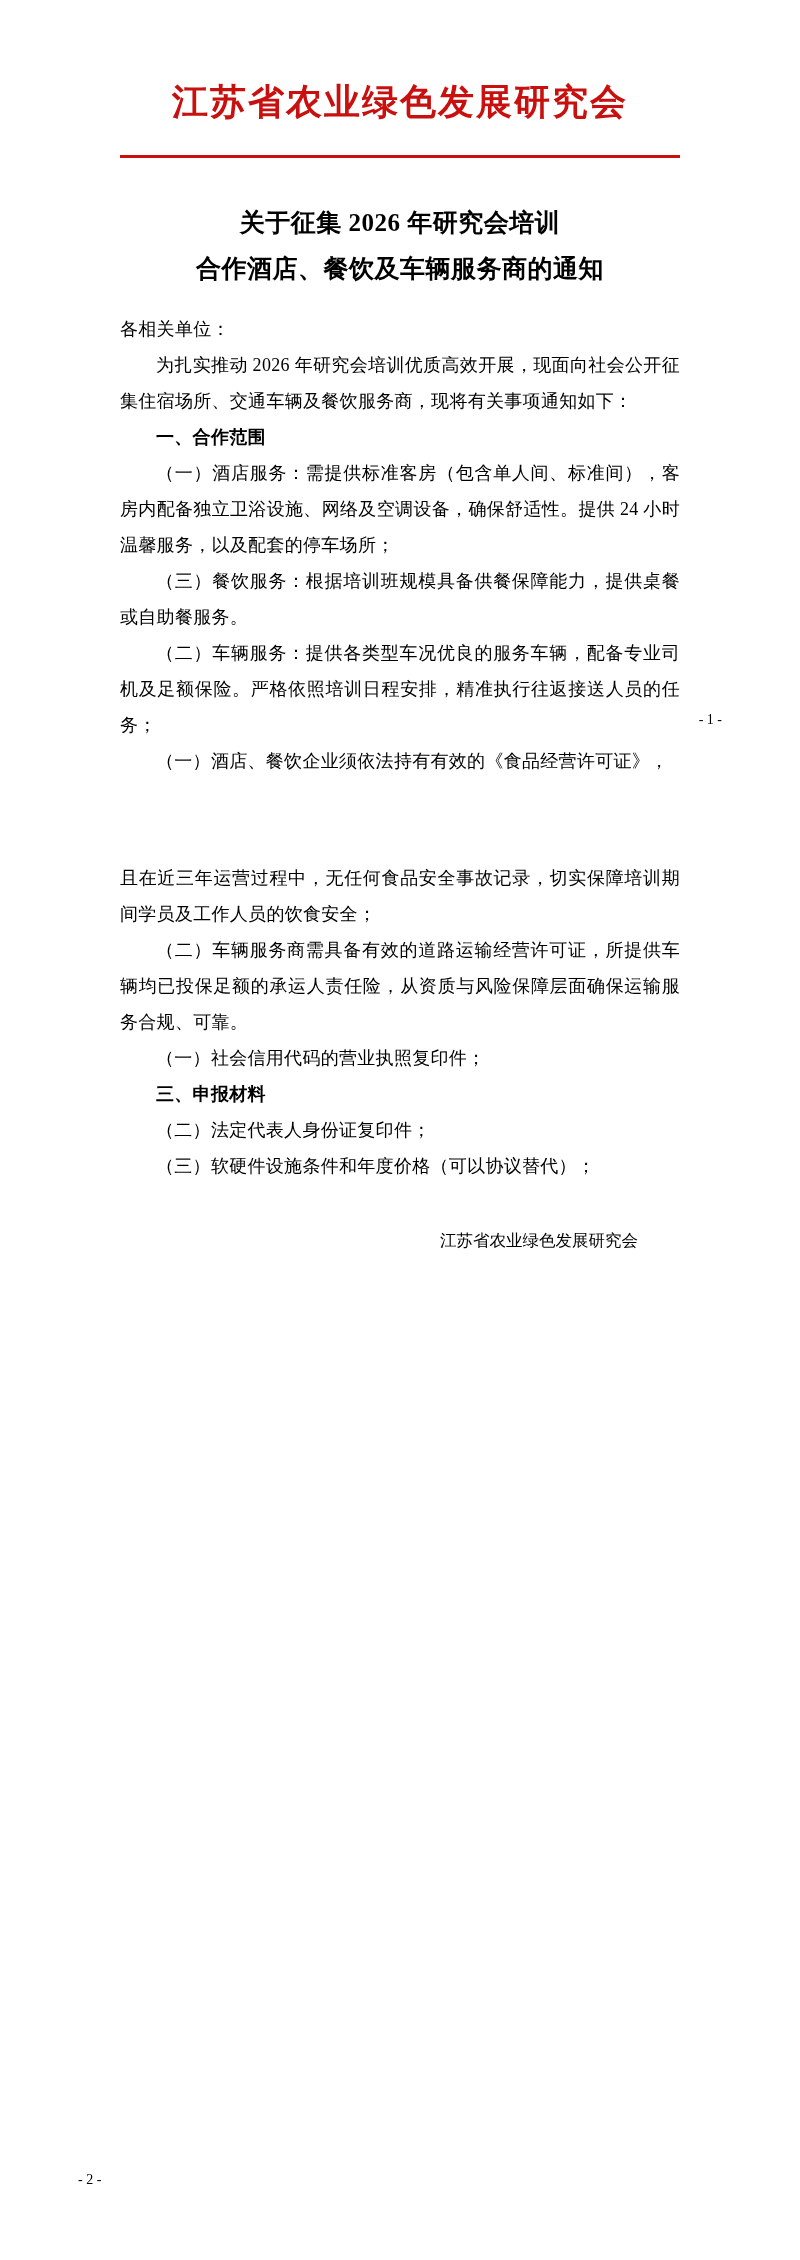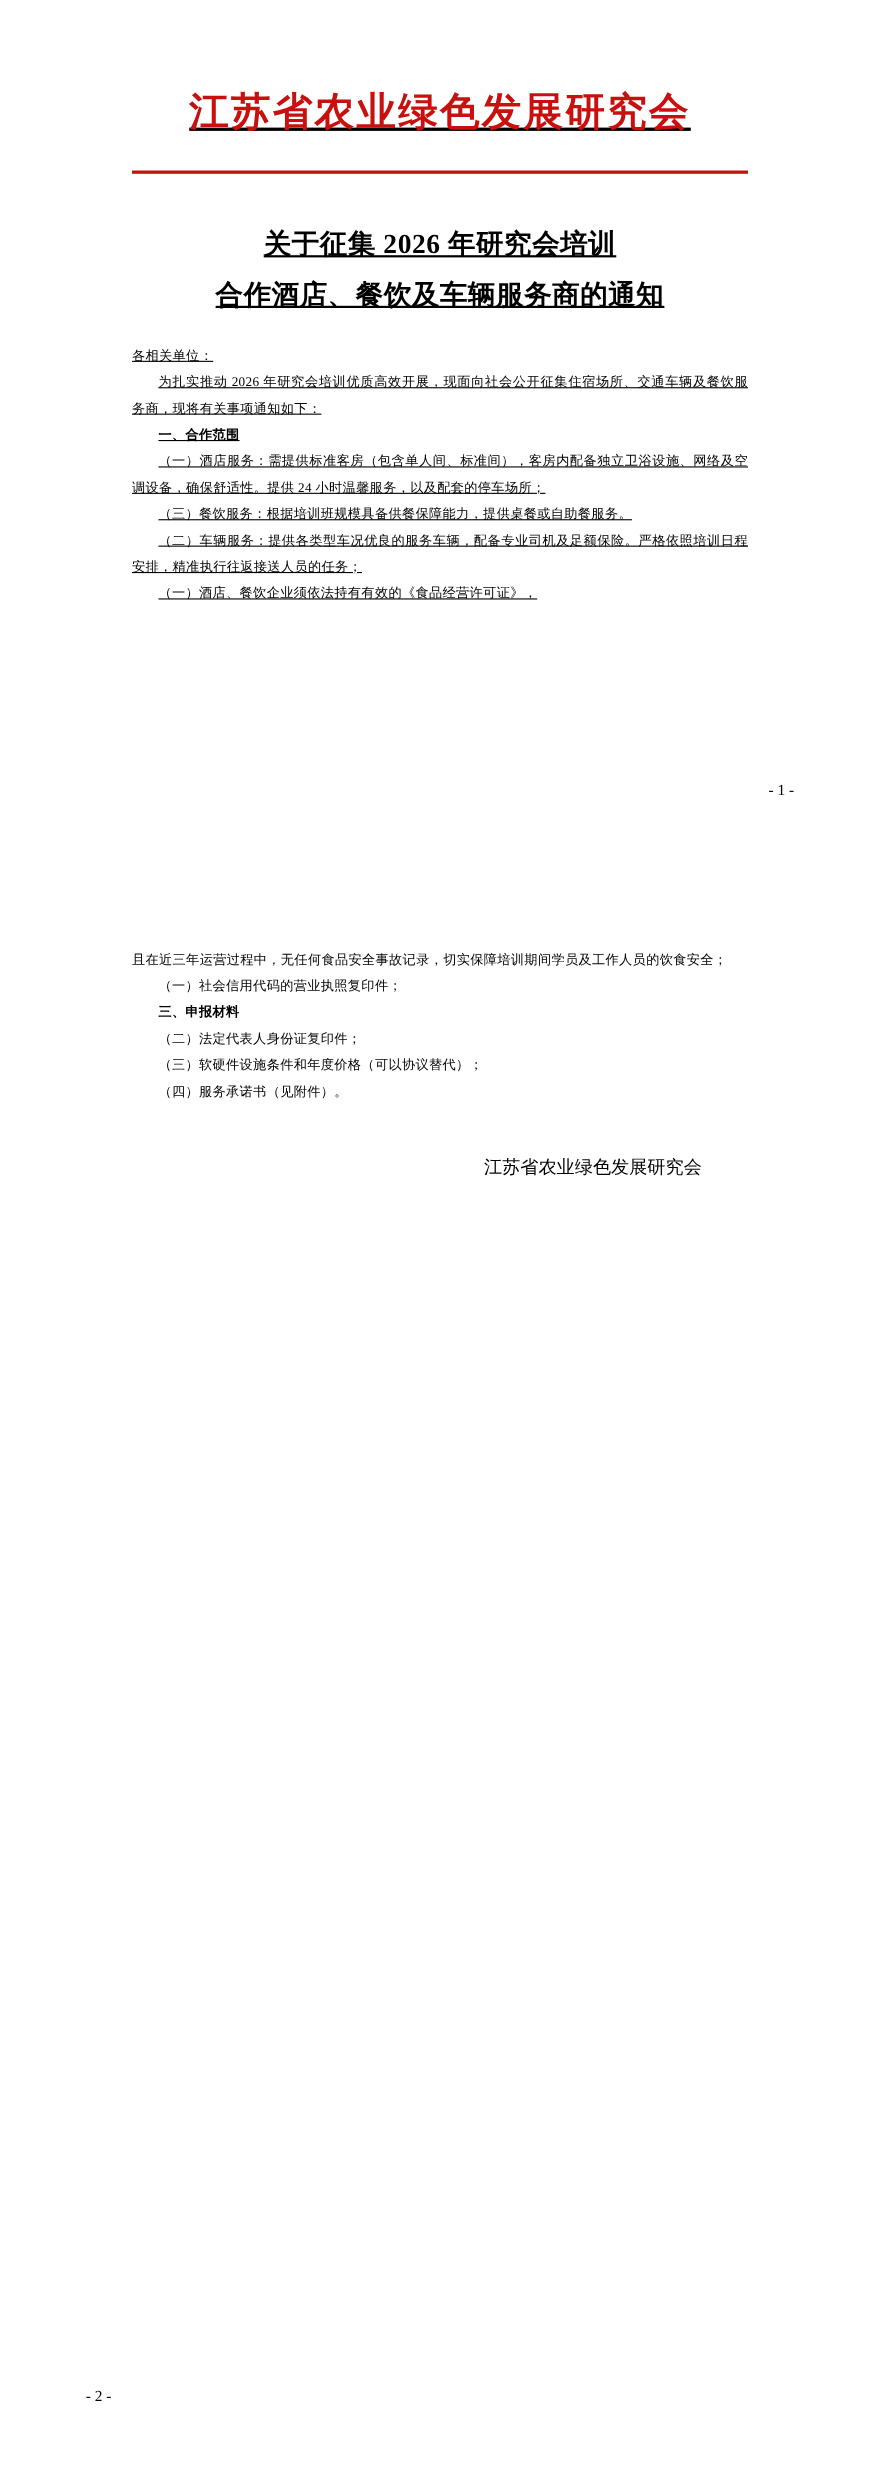--- a/index.html
+++ b/index.html
@@ -11,21 +11,20 @@
     width: 800px;
     font-family: "Liberation Serif", "DejaVu Serif", serif;
     color: #000000;
   }
   .page {
     position: relative;
     width: 800px;
     min-height: 2260px;
     background: #ffffff;
     box-sizing: border-box;
-    text-decoration: underline;
   }
   .sheet {
     width: 560px;
     margin: 0 auto;
     padding-top: 70px;
     box-sizing: border-box;
   }
 
   
   .letterhead {
@@ -55,21 +54,21 @@
     font-size: 25px;
     line-height: 1.85;
     margin-top: 42px;
     margin-bottom: 18px;
     letter-spacing: 0.5px;
   }
   .doc-title span { display: block; }
 
   
   .body-text {
-    font-size: 12px;
+    font-size: 18px;
     line-height: 2.0;
     text-align: justify;
     text-justify: inter-ideograph;
     letter-spacing: 0.3px;
   }
   .p { margin: 0; }
   .p.indent { text-indent: 2em; }
   .p.no-indent { text-indent: 0; }
   .p.heading {
     text-indent: 2em;
@@ -141,25 +140,25 @@
     </div>
 
   </div>
 
   <div class="pagenum-1">- 1 -</div>
 
   <div class="page2">
     <div class="page2-inner">
       <div class="body-text">
         <p class="p no-indent">且在近三年运营过程中，无任何食品安全事故记录，切实保障培训期间学员及工作人员的饮食安全；</p>
+        <p class="p indent">（二）车辆服务商需具备有效的道路运输经营许可证，所提供车辆均已投保足额的承运人责任险，从资质与风险保障层面确保运输服务合规、可靠。</p>
         <p class="p indent">（一）社会信用代码的营业执照复印件；</p>
         <p class="p heading">三、申报材料</p>
         <p class="p indent">（二）法定代表人身份证复印件；</p>
         <p class="p indent">（三）软硬件设施条件和年度价格（可以协议替代）；</p>
-        <p class="p indent">（四）服务承诺书（见附件）。</p>
       </div>
 
       <div class="signature">
         <div>江苏省农业绿色发展研究会</div>
       </div>
     </div>
   </div>
 
   <div class="pagenum-2">- 2 -</div>
 

